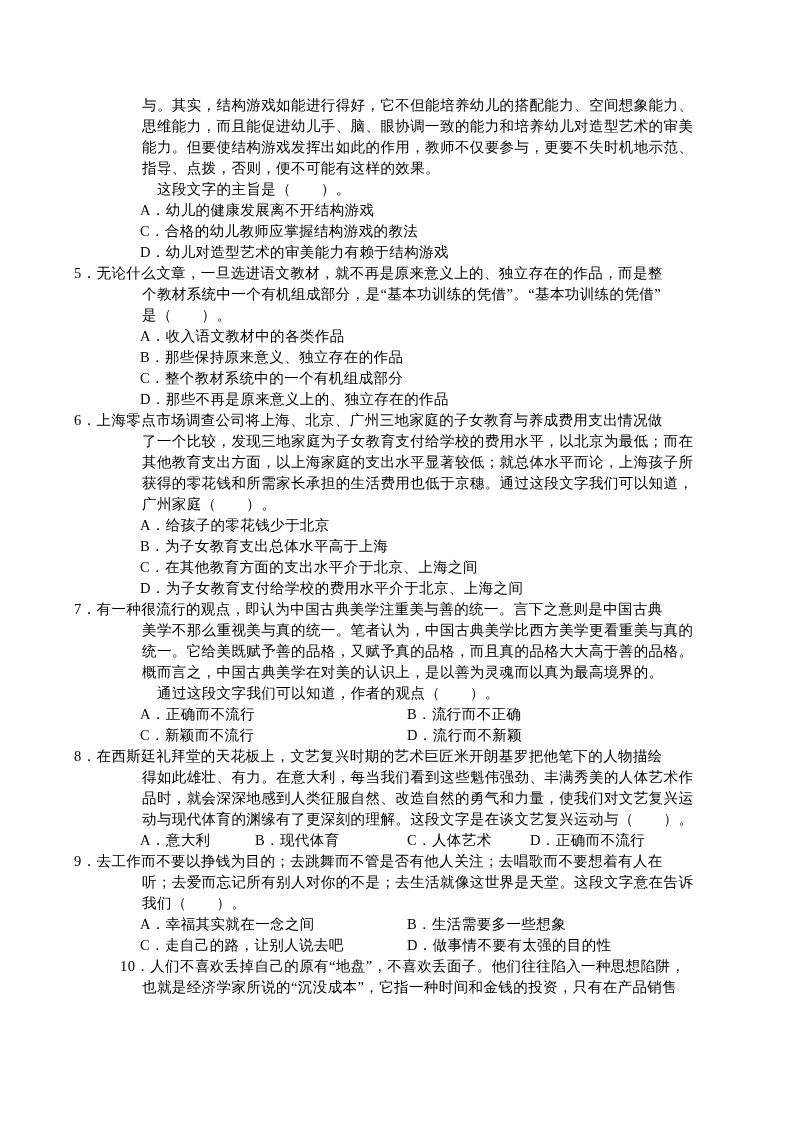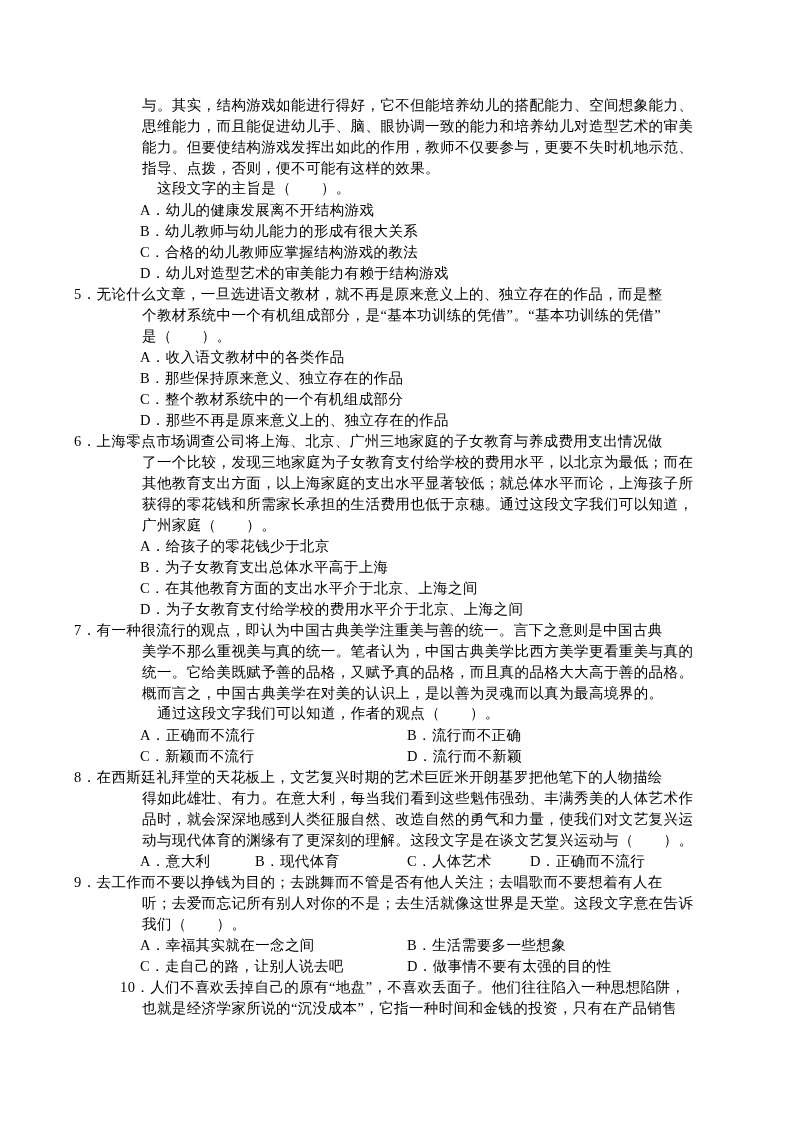--- a/index.html
+++ b/index.html
@@ -25,21 +25,21 @@
   .line {
     position: relative;
     height: 21px;
     line-height: 21px;
     font-size: 14.5px;
     letter-spacing: 0.4px;
     white-space: nowrap;
   }
   
   .body   { padding-left: 142px; }  
-  .indent { padding-left: 157px; font-family: Liberation Mono, monospace; }  
+  .indent { padding-left: 157px; }  
   .option { padding-left: 140px; }  
   .qnum   { padding-left: 74px; }  
   .qnum10 { padding-left: 120px; }  
   .opts2, .opts4 { padding-left: 0; }
   .col { position: absolute; top: 0; }
   .col-a { left: 140px; }
   .col-b { left: 255px; }
   .col-c { left: 407px; }
   .col-d { left: 530px; }
 </style>
@@ -47,21 +47,20 @@
 <body>
 
 <div class="page">
   <div class="text-block">
       <div class="line body">与。其实，结构游戏如能进行得好，它不但能培养幼儿的搭配能力、空间想象能力、</div>
       <div class="line body">思维能力，而且能促进幼儿手、脑、眼协调一致的能力和培养幼儿对造型艺术的审美</div>
       <div class="line body">能力。但要使结构游戏发挥出如此的作用，教师不仅要参与，更要不失时机地示范、</div>
       <div class="line body">指导、点拨，否则，便不可能有这样的效果。</div>
       <div class="line indent">这段文字的主旨是（　　）。</div>
       <div class="line option">A．幼儿的健康发展离不开结构游戏</div>
-      <div class="line option">B．幼儿教师与幼儿能力的形成有很大关系</div>
       <div class="line option">C．合格的幼儿教师应掌握结构游戏的教法</div>
       <div class="line option">D．幼儿对造型艺术的审美能力有赖于结构游戏</div>
       <div class="line qnum">5．无论什么文章，一旦选进语文教材，就不再是原来意义上的、独立存在的作品，而是整</div>
       <div class="line body">个教材系统中一个有机组成部分，是“基本功训练的凭借”。“基本功训练的凭借”</div>
       <div class="line body">是（　　）。</div>
       <div class="line option">A．收入语文教材中的各类作品</div>
       <div class="line option">B．那些保持原来意义、独立存在的作品</div>
       <div class="line option">C．整个教材系统中的一个有机组成部分</div>
       <div class="line option">D．那些不再是原来意义上的、独立存在的作品</div>
       <div class="line qnum">6．上海零点市场调查公司将上海、北京、广州三地家庭的子女教育与养成费用支出情况做</div>

